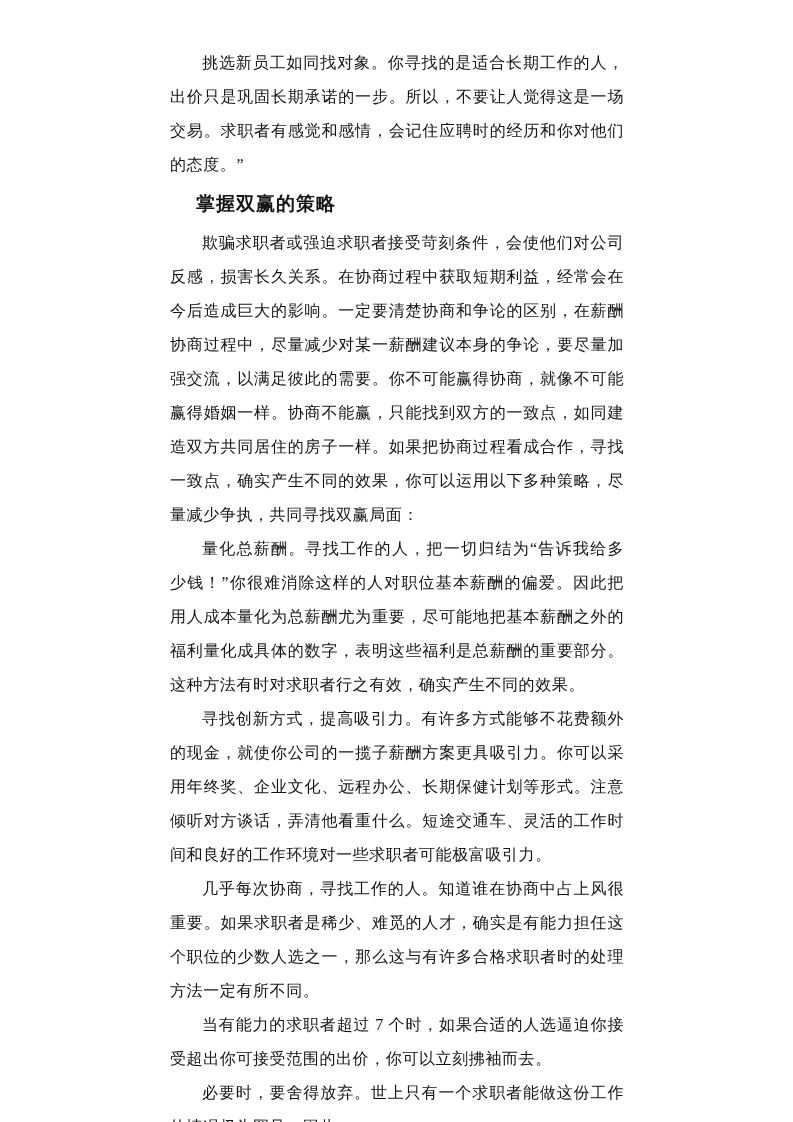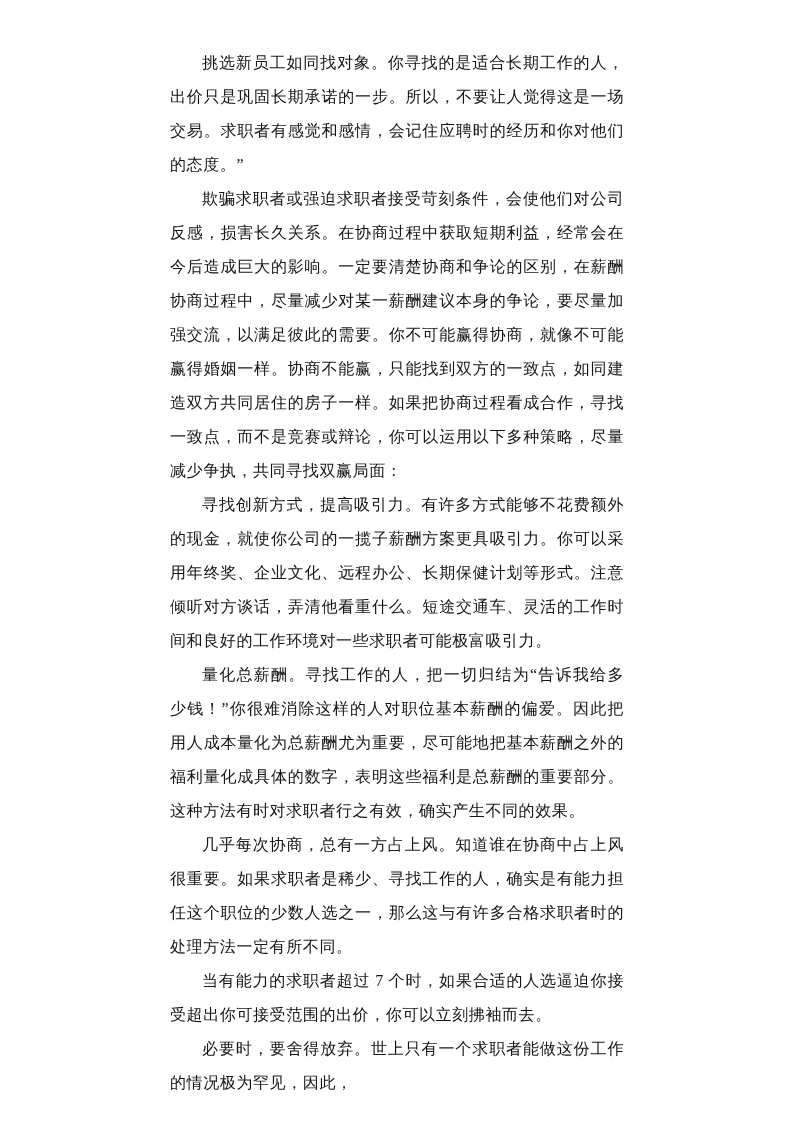--- a/index.html
+++ b/index.html
@@ -34,19 +34,20 @@
     line-height: 36px;
     font-weight: 700;
     letter-spacing: 1px;
   }
 </style>
 </head>
 <body>
 
 <div class="page">
   <p class="para">挑选新员工如同找对象。你寻找的是适合长期工作的人，出价只是巩固长期承诺的一步。所以，不要让人觉得这是一场交易。求职者有感觉和感情，会记住应聘时的经历和你对他们的态度。”</p>
-  <p class="para">欺骗求职者或强迫求职者接受苛刻条件，会使他们对公司反感，损害长久关系。在协商过程中获取短期利益，经常会在今后造成巨大的影响。一定要清楚协商和争论的区别，在薪酬协商过程中，尽量减少对某一薪酬建议本身的争论，要尽量加强交流，以满足彼此的需要。你不可能赢得协商，就像不可能赢得婚姻一样。协商不能赢，只能找到双方的一致点，如同建造双方共同居住的房子一样。如果把协商过程看成合作，寻找一致点，而不是竞赛或辩论，你可以运用以下多种策略，尽量减少争执，共同寻找双赢局面：</p>
+  <h2 class="heading">掌握双赢的策略</h2>
+  <p class="para">欺骗求职者或强迫求职者接受苛刻条件，会使他们对公司反感，损害长久关系。在协商过程中获取短期利益，经常会在今后造成巨大的影响。一定要清楚协商和争论的区别，在薪酬协商过程中，尽量减少对某一薪酬建议本身的争论，要尽量加强交流，以满足彼此的需要。你不可能赢得协商，就像不可能赢得婚姻一样。协商不能赢，只能找到双方的一致点，如同建造双方共同居住的房子一样。如果把协商过程看成合作，寻找一致点，确实产生不同的效果，你可以运用以下多种策略，尽量减少争执，共同寻找双赢局面：</p>
+  <p class="para">量化总薪酬。寻找工作的人，把一切归结为“告诉我给多少钱！”你很难消除这样的人对职位基本薪酬的偏爱。因此把用人成本量化为总薪酬尤为重要，尽可能地把基本薪酬之外的福利量化成具体的数字，表明这些福利是总薪酬的重要部分。这种方法有时对求职者行之有效，确实产生不同的效果。</p>
   <p class="para">寻找创新方式，提高吸引力。有许多方式能够不花费额外的现金，就使你公司的一揽子薪酬方案更具吸引力。你可以采用年终奖、企业文化、远程办公、长期保健计划等形式。注意倾听对方谈话，弄清他看重什么。短途交通车、灵活的工作时间和良好的工作环境对一些求职者可能极富吸引力。</p>
-  <p class="para">量化总薪酬。寻找工作的人，把一切归结为“告诉我给多少钱！”你很难消除这样的人对职位基本薪酬的偏爱。因此把用人成本量化为总薪酬尤为重要，尽可能地把基本薪酬之外的福利量化成具体的数字，表明这些福利是总薪酬的重要部分。这种方法有时对求职者行之有效，确实产生不同的效果。</p>
-  <p class="para">几乎每次协商，总有一方占上风。知道谁在协商中占上风很重要。如果求职者是稀少、寻找工作的人，确实是有能力担任这个职位的少数人选之一，那么这与有许多合格求职者时的处理方法一定有所不同。</p>
+  <p class="para">几乎每次协商，寻找工作的人。知道谁在协商中占上风很重要。如果求职者是稀少、难觅的人才，确实是有能力担任这个职位的少数人选之一，那么这与有许多合格求职者时的处理方法一定有所不同。</p>
   <p class="para">当有能力的求职者超过 7 个时，如果合适的人选逼迫你接受超出你可接受范围的出价，你可以立刻拂袖而去。</p>
   <p class="para">必要时，要舍得放弃。世上只有一个求职者能做这份工作的情况极为罕见，因此，</p>
 </div>
 
 </body></html>

